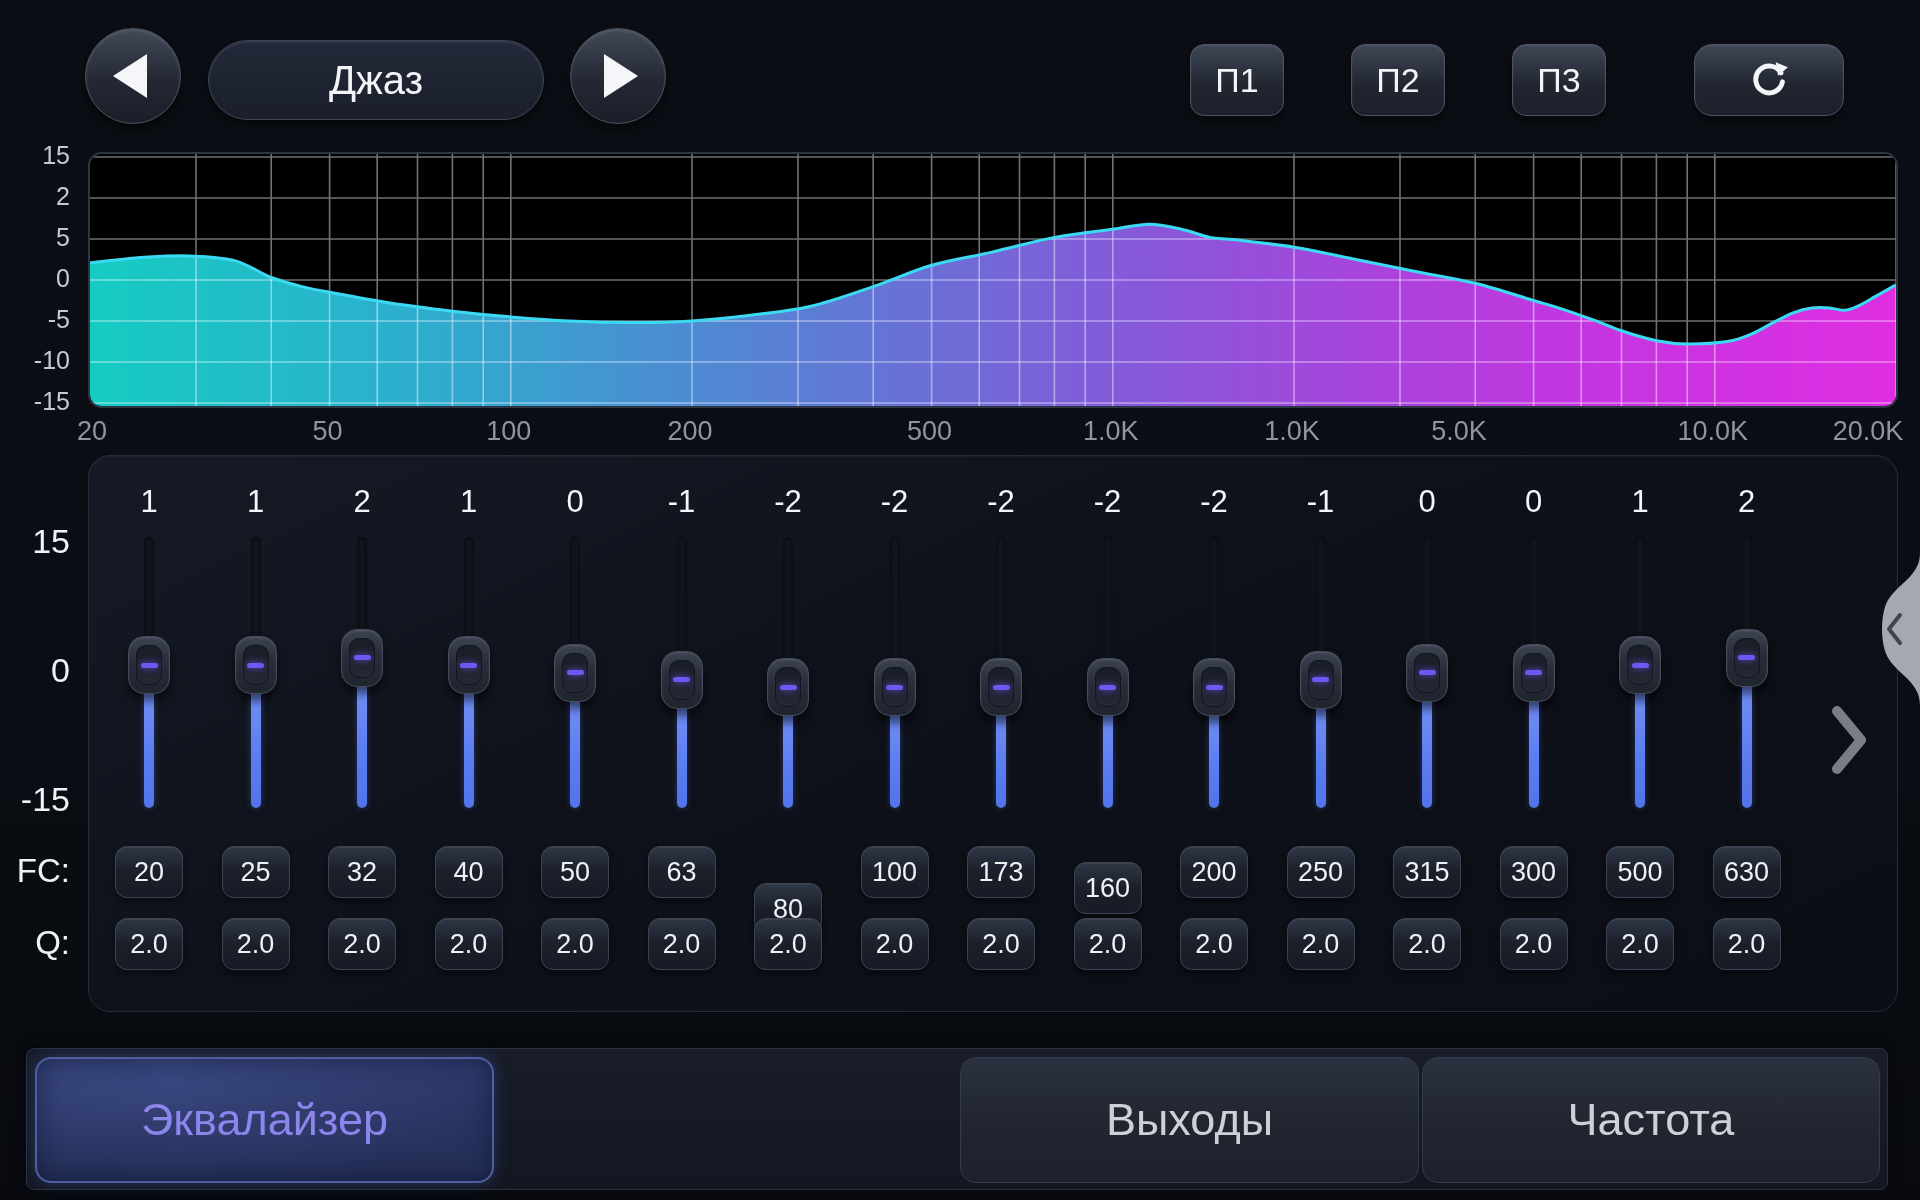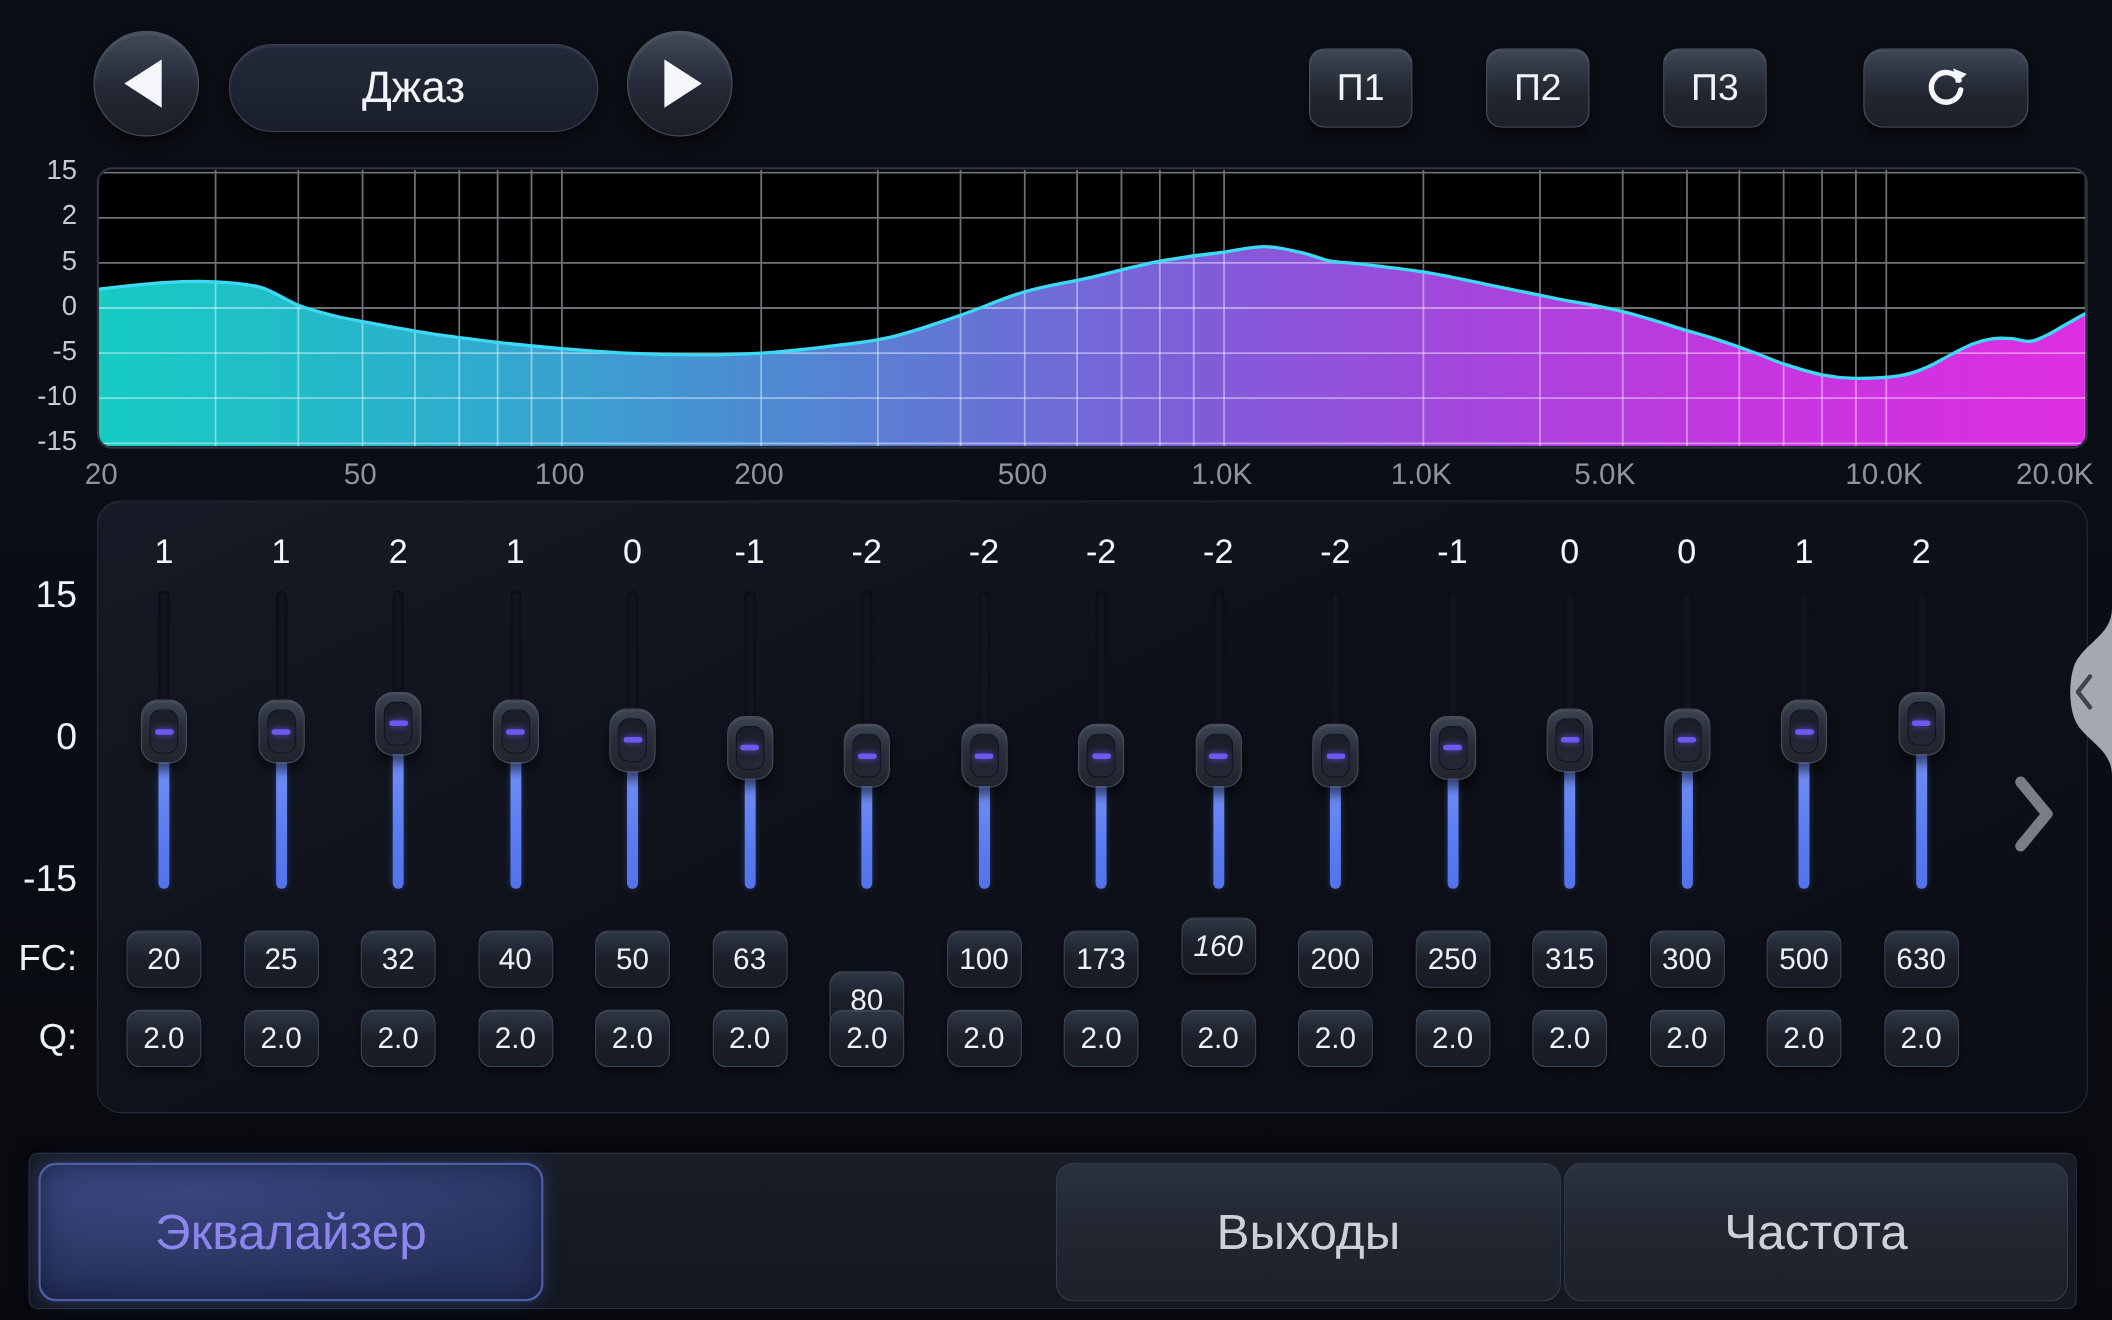--- a/index.html
+++ b/index.html
@@ -349,21 +349,21 @@
       <div class="band" style="left: 1054.5px;">
         <div class="gain-label" style="top: 484px;">-2</div>
         <div class="track" style="left: 48px; top: 537px; height: 271px;">
           <div class="track-fill" style="top: 174.1px; height: 96.9px;"></div>
         </div>
         <div class="thumb" style="left: 32px; top: 658.1px;">
           <div class="thumb-inner">
             <div class="thumb-dash"></div>
           </div>
         </div>
-        <div class="chip" style="top: 834px; font-style: italic;">160</div>
+        <div class="chip" style="top: 862px;">160</div>
         <div class="chip" style="top: 918px;">2.0</div>
       </div>
       <div class="band" style="left: 1161px;">
         <div class="gain-label" style="top: 484px;">-2</div>
         <div class="track" style="left: 48px; top: 537px; height: 271px;">
           <div class="track-fill" style="top: 174.1px; height: 96.9px;"></div>
         </div>
         <div class="thumb" style="left: 32px; top: 658.1px;">
           <div class="thumb-inner">
             <div class="thumb-dash"></div>

